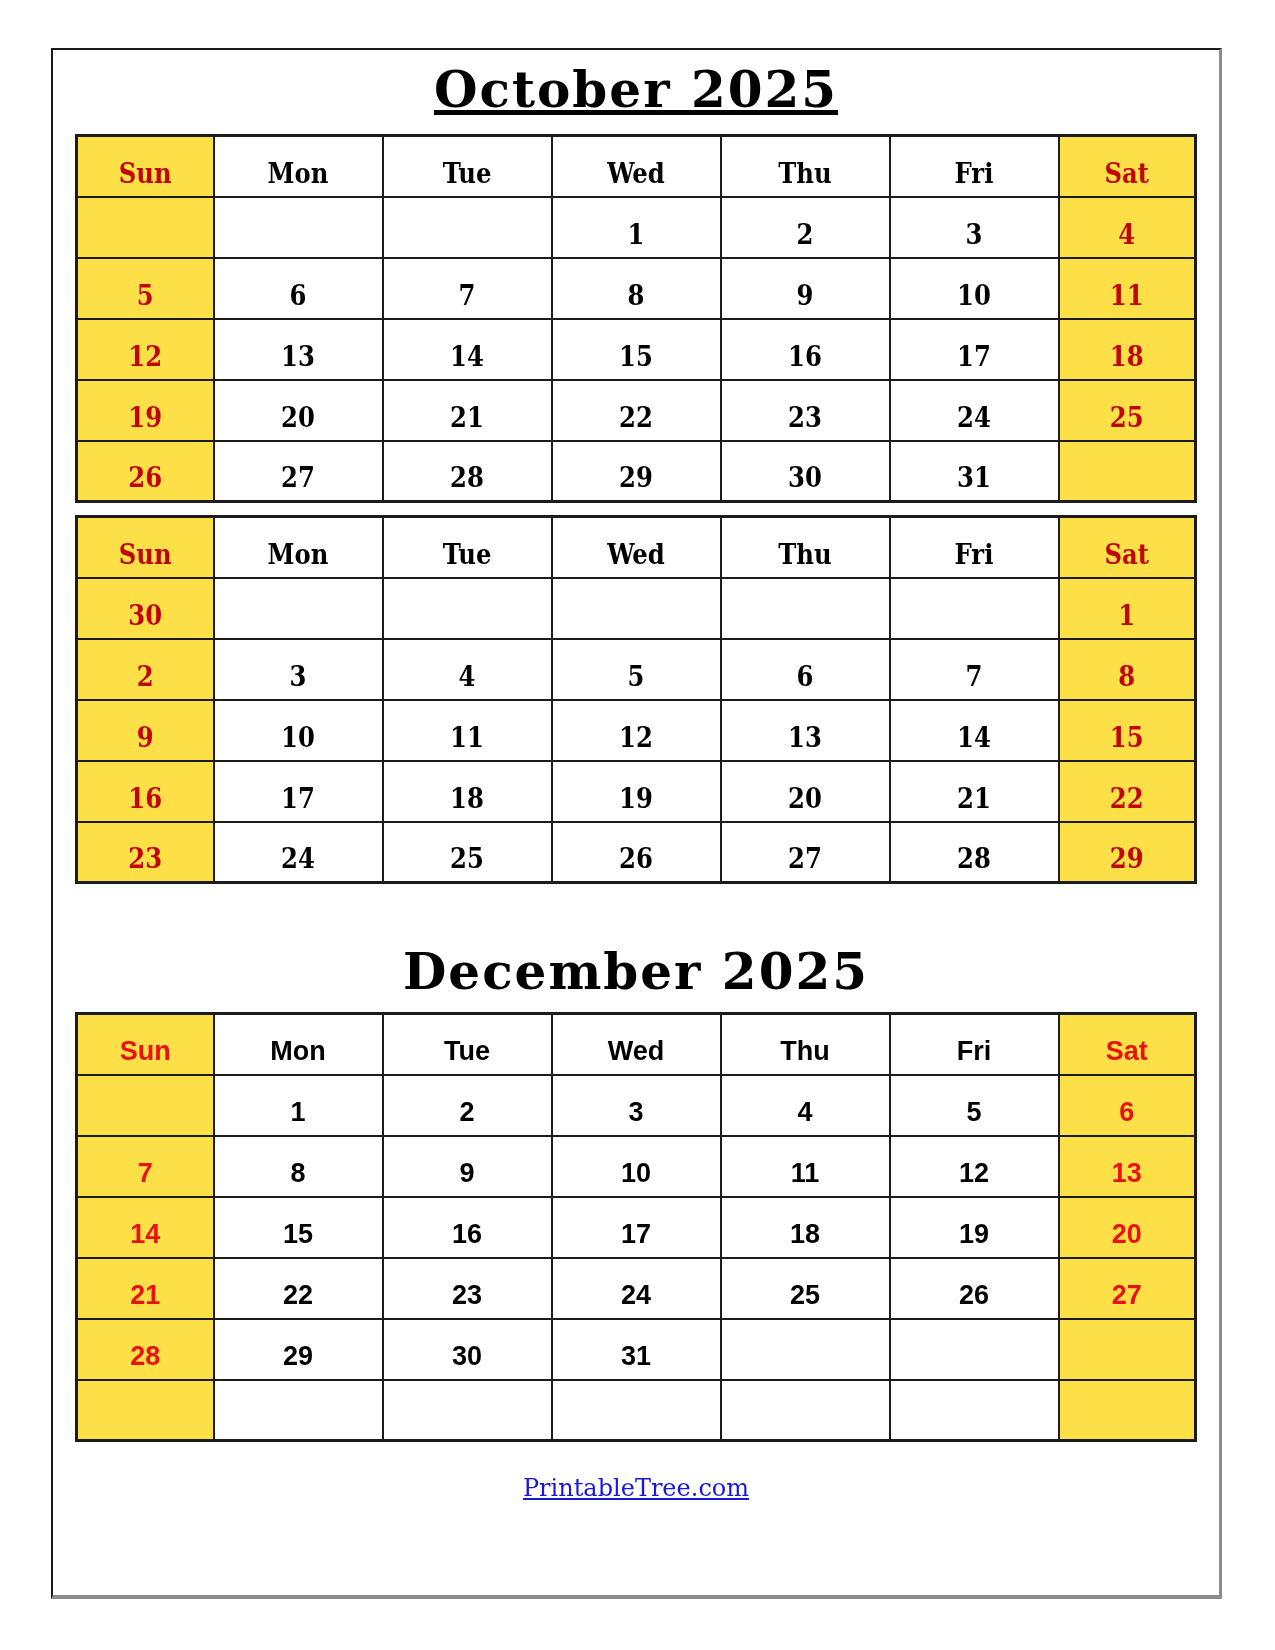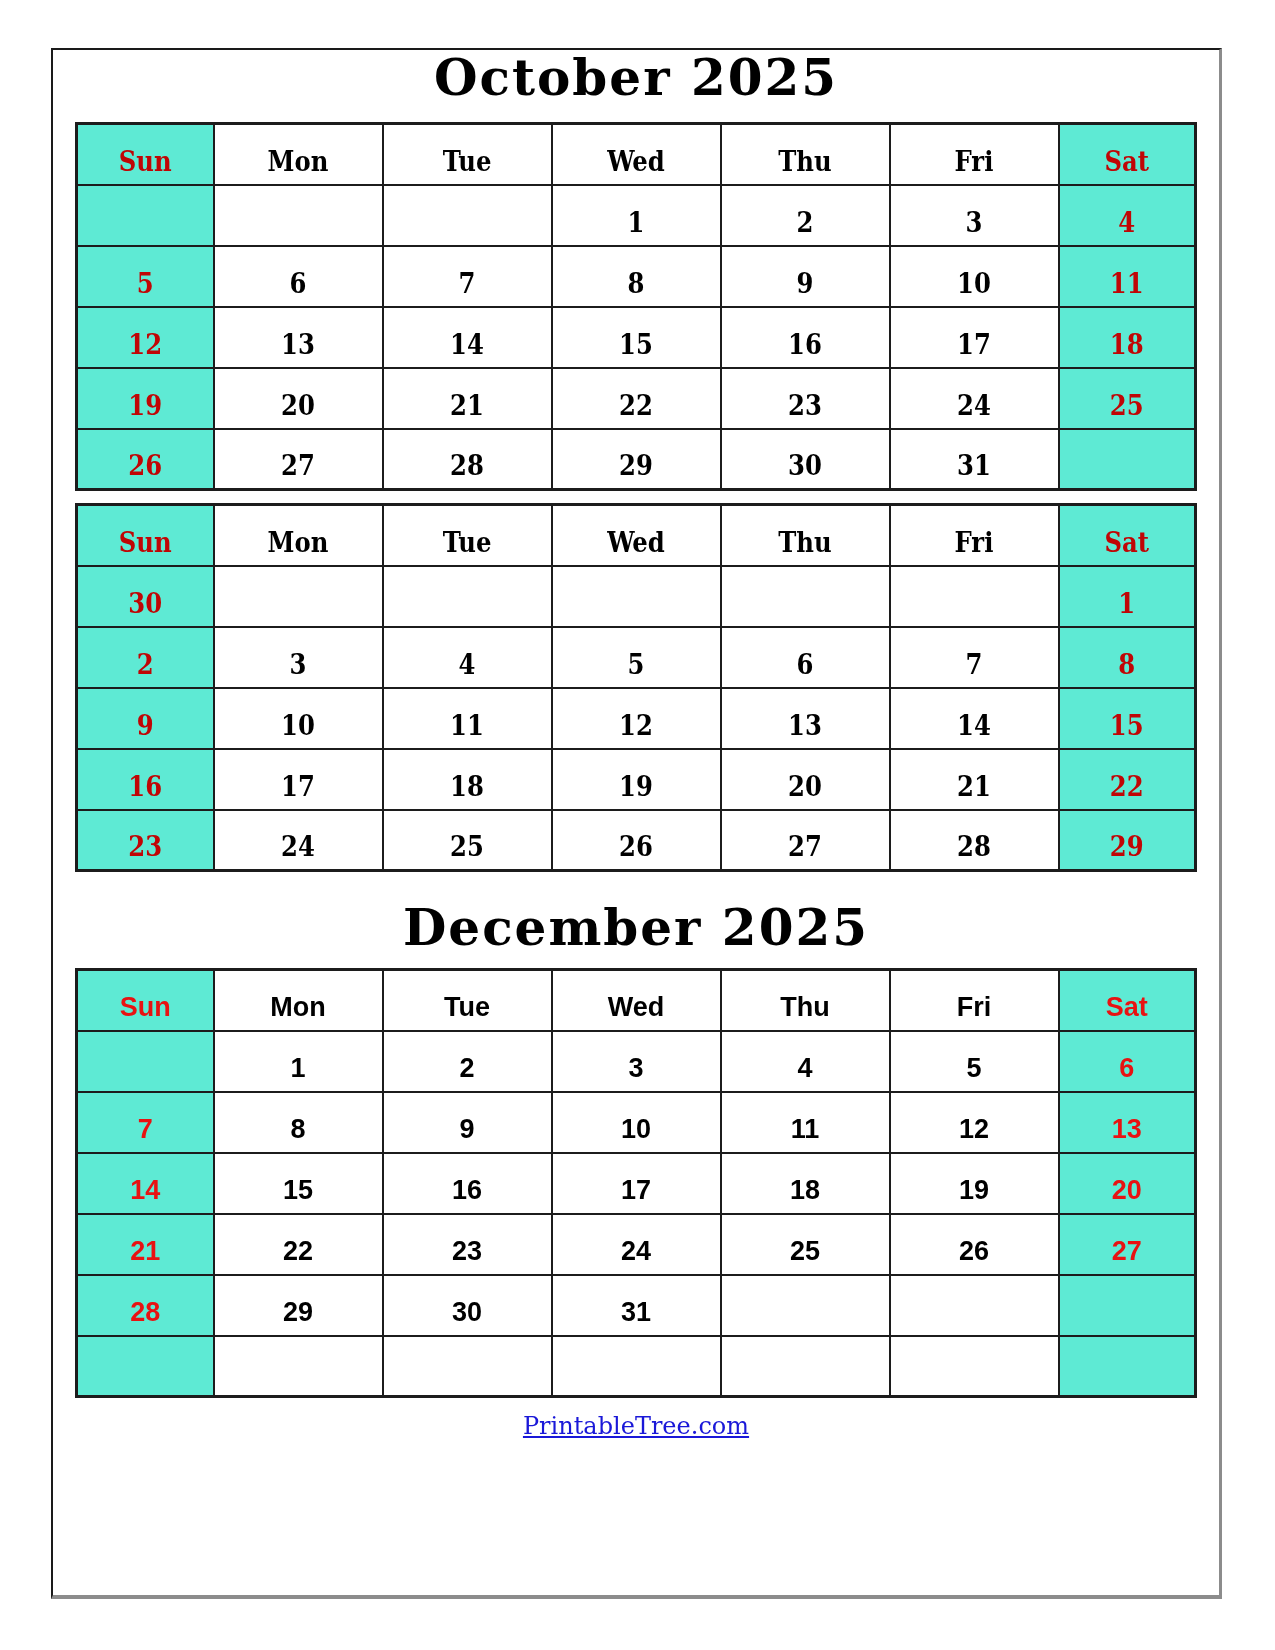--- a/index.html
+++ b/index.html
@@ -23,23 +23,23 @@
   .month-title{
     font-family:"DejaVu Serif", serif;
     font-weight:bold;
     font-size:50px;
     line-height:56px;
     letter-spacing:2px;
     text-align:center;
     margin:0;
     color:#000000;
   }
-  .m0 .month-title{margin-top:0;}
+  .m0 .month-title{margin-top:12px;text-decoration:underline;}
   .m1 .month-title{margin-top:36px;}
-  .m2 .month-title{margin-top:28px;}
+  .m2 .month-title{margin-top:60px;}
   table.cal{
     border-collapse:collapse;
     table-layout:fixed;
     margin:16px auto 0 auto;
     width:1119px;
     border:3px solid #1c1c1c;
   }
   .m1 table.cal{margin-top:12px;}
   .m2 table.cal{margin-top:12px;}
   .cal th,.cal td{
@@ -58,26 +58,26 @@
   
   .m0 .cal th,.m0 .cal td,
   .m1 .cal th,.m1 .cal td{
     font-family:"DejaVu Serif", serif;
     font-stretch:condensed;
   }
   .m2 .cal th,.m2 .cal td{
     font-family:"Liberation Sans", sans-serif;
   }
   .cal .wk{ 
-    background:#5eead4;
+    background:#fde047;
     color:var(--accent,#c00505);
   }
   .footer{
     text-align:center;
-    margin-top:14px;
+    margin-top:32px;
   }
   .footer a{
     font-family:"DejaVu Serif", serif;
     font-size:24px;
     color:#1a18d8;
     text-decoration:underline;
   }
 </style>
 </head>
 <body>

